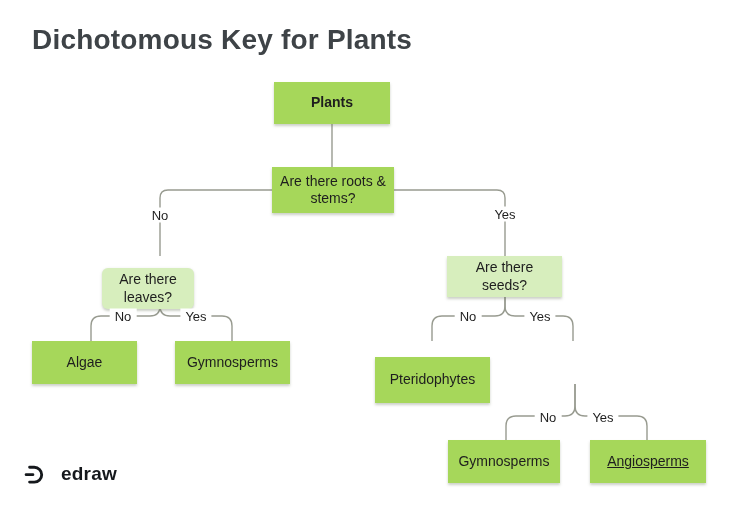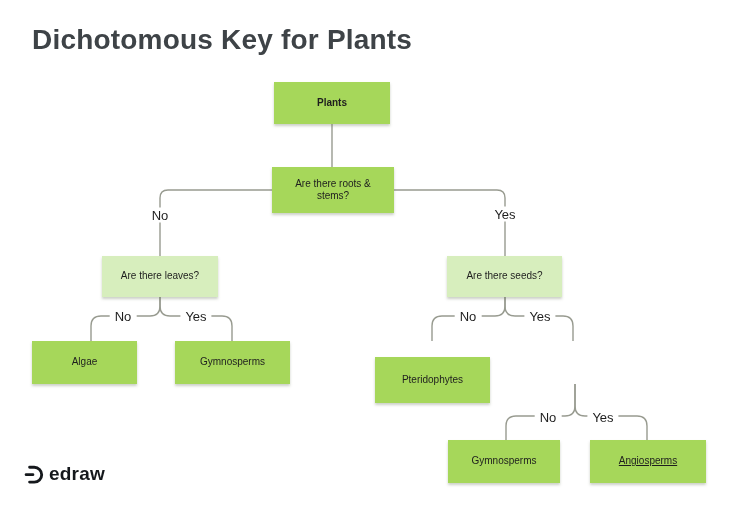--- a/index.html
+++ b/index.html
@@ -20,51 +20,51 @@
   .canvas{position:relative;width:735px;height:514px;background:var(--background);}
   .page-title{
     position:absolute;left:28px;top:20px;margin:4px;
     font-size:28px;font-weight:700;color:var(--title-text);
     letter-spacing:.2px;
   }
   .edges{position:absolute;left:0;top:0;width:735px;height:514px;}
   .edges path{stroke:var(--connector);stroke-width:1.4;fill:none;}
   .node{
     position:absolute;display:flex;align-items:center;justify-content:center;
-    text-align:center;font-size:10px;line-height:1.25;color:var(--node-text);
+    text-align:center;font-size:14px;line-height:1.25;color:var(--node-text);
     padding:2px 6px;box-sizing:border-box;
     box-shadow:0 1.5px 2.5px rgba(110,120,95,.35);
   }
   .node.bright{background:var(--node-green);}
   .node.light{background:var(--node-light-green);}
   .node.bold{font-weight:700;}
   .n-plants{left:274px;top:82px;width:116px;height:42px;}
   .n-roots{left:272px;top:167px;width:122px;height:46px;}
-  .n-leaves{left:102px;top:256px;width:116px;height:41px;}
+  .n-leaves{left:102px;top:268px;width:92px;height:41px;border-radius:6px;}
   .n-seeds{left:447px;top:256px;width:115px;height:41px;}
   .n-algae{left:32px;top:341px;width:105px;height:43px;}
   .n-bryophytes{left:175px;top:341px;width:115px;height:43px;}
   .n-pteridophytes{left:375px;top:357px;width:115px;height:46px;}
   .n-flowers{left:518px;top:341px;width:115px;height:43px;}
   .n-gymnosperms{left:448px;top:440px;width:112px;height:43px;}
   .n-angiosperms{left:590px;top:440px;width:116px;height:43px;text-decoration:underline;}
   .edge-label{
     position:absolute;transform:translate(-50%,-50%);
     background:var(--background);padding:0 5px;
     font-size:13px;color:var(--node-text);white-space:nowrap;
   }
   .el-1{left:160px;top:215px;}
   .el-2{left:505px;top:214px;}
   .el-3{left:123px;top:316px;}
   .el-4{left:196px;top:316px;}
   .el-5{left:468px;top:316px;}
   .el-6{left:540px;top:316px;}
   .el-7{left:548px;top:417px;}
   .el-8{left:603px;top:417px;}
-  .logo{position:absolute;left:23px;top:463px;display:flex;gap:4px;}
+  .logo{position:absolute;left:23px;top:463px;display:flex;gap:16px;}
   .logo-mark{display:block;}
   .logo-mark path{stroke:var(--logo-text);fill:none;stroke-width:3.1;stroke-linecap:round;}
   .logo-text{font-size:19px;font-weight:700;color:var(--logo-text);letter-spacing:.2px;}
 </style>
 </head>
 <body>
 
 <div class="canvas">
 
   <h1 class="page-title">Dichotomous Key for Plants</h1>

